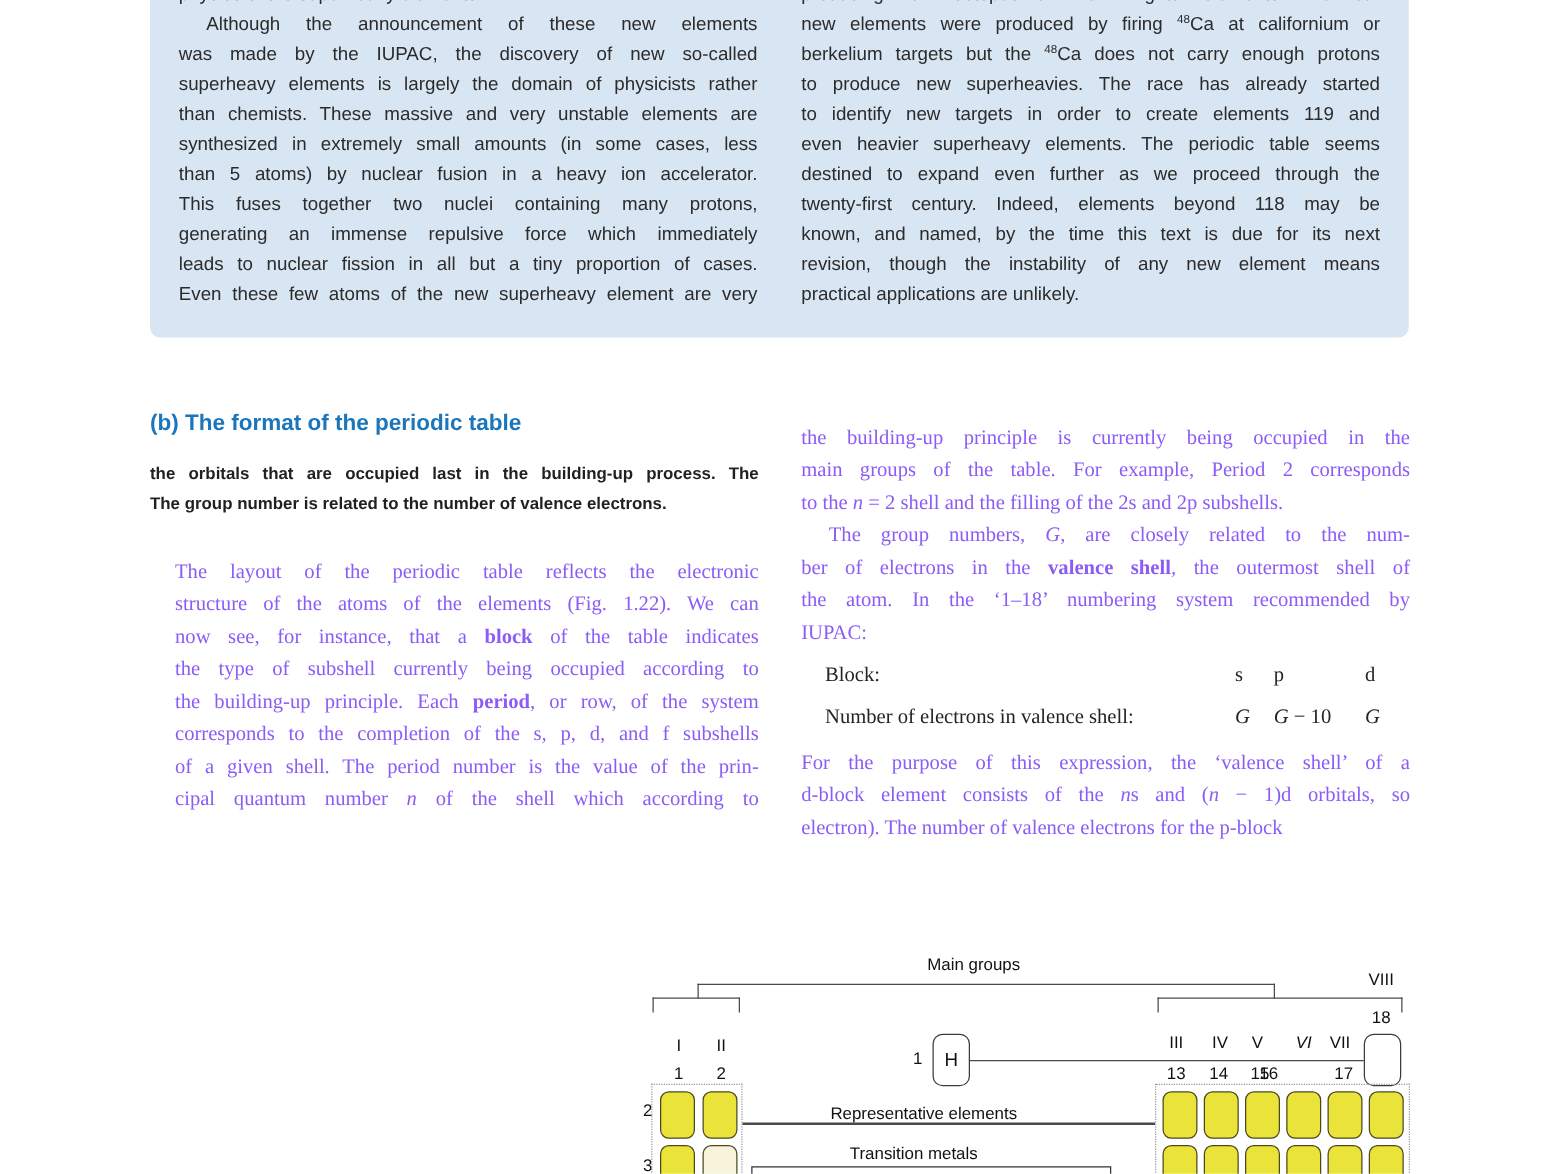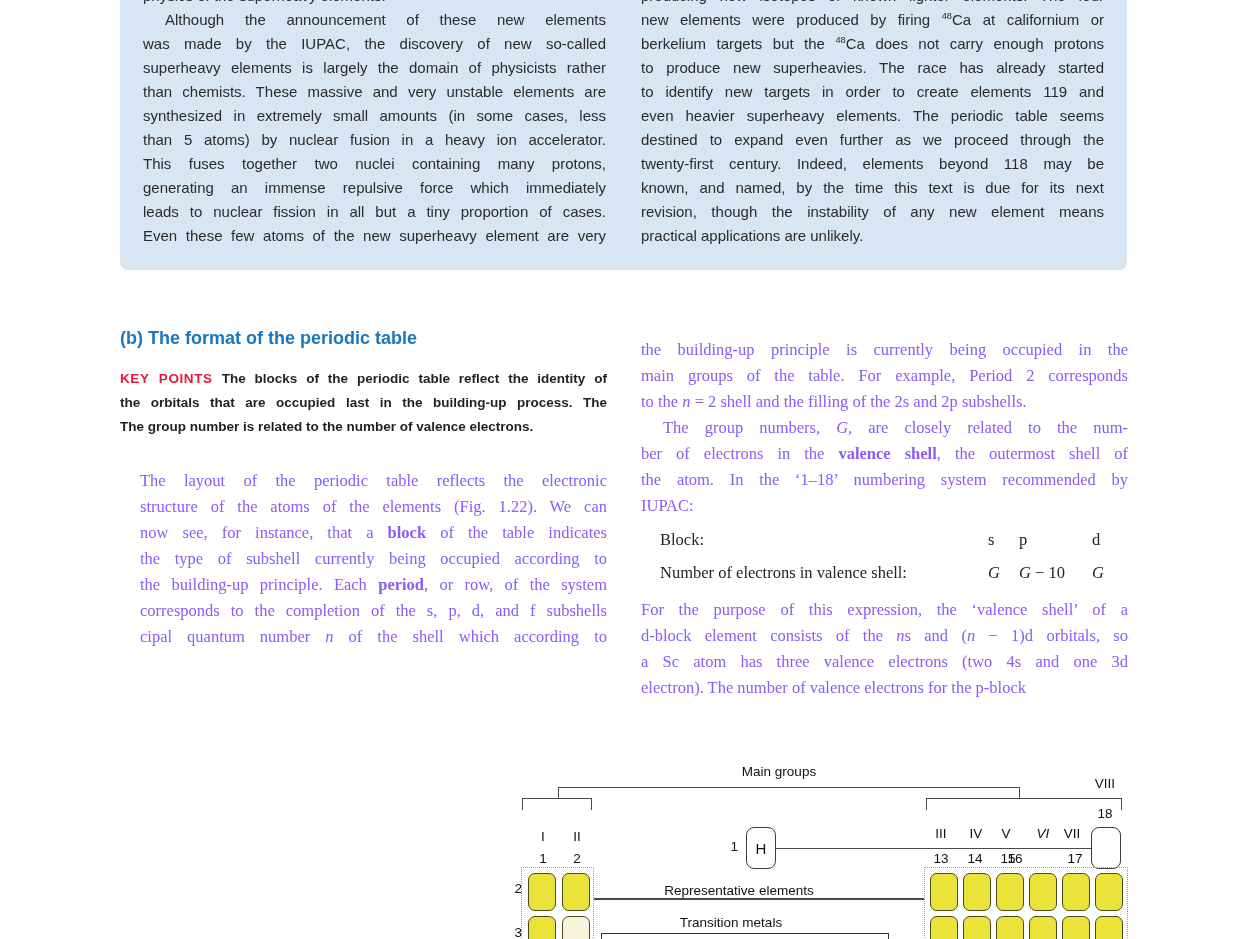--- a/index.html
+++ b/index.html
@@ -80,31 +80,31 @@
         <div class="jline"><span>known, and named, by the time this text is due for its next</span></div>
         <div class="jline"><span>revision, though the instability of any new element means</span></div>
         <div class="jline last"><span>practical applications are unlikely.</span></div>
       </div>
   </div>
 </div>
 
 <div class="col-left">
   <div class="sect-heading">(b) The format of the periodic table</div>
   <div class="keypoints">
-      <div class="jline"><span class="kp">KEY POINTS</span><span>The blocks of the periodic table reflect the identity of</span></div>
       <div class="jline"><span>the orbitals that are occupied last in the building-up process. The</span></div>
       <div class="jline last"><span>The group number is related to the number of valence electrons.</span></div>
     </div>
   <div class="serif-para">
       <div class="jline"><span>The layout of the periodic table reflects the electronic</span></div>
       <div class="jline"><span>structure of the atoms of the elements (Fig. 1.22). We can</span></div>
       <div class="jline"><span>now see, for instance, that a </span><span class="b">block</span><span> of the table indicates</span></div>
       <div class="jline"><span>the type of subshell currently being occupied according to</span></div>
       <div class="jline"><span>the building-up principle. Each </span><span class="b">period</span><span>, or row, of the system</span></div>
       <div class="jline"><span>corresponds to the completion of the s, p, d, and f subshells</span></div>
+      <div class="jline"><span>of a given shell. The period number is the value of the prin-</span></div>
       <div class="jline"><span>cipal quantum number </span><span class="i">n</span><span> of the shell which according to</span></div>
     </div>
 </div>
 
 <div class="col-right">
   <div class="serif-para">
       <div class="jline"><span>the building-up principle is currently being occupied in the</span></div>
       <div class="jline"><span>main groups of the table. For example, Period 2 corresponds</span></div>
       <div class="jline last"><span>to the </span><span class="i">n</span><span> = 2 shell and the filling of the 2s and 2p subshells.</span></div>
     </div>
@@ -126,21 +126,20 @@
       <span>Number of electrons in valence shell:</span>
       <span class="vval c1"><span class="i">G</span></span>
       <span class="vval c2"><span class="i">G</span><span> − 10</span></span>
       <span class="vval c3"><span class="i">G</span></span>
     </div>
   </div>
 
   <div class="serif-para para3">
       <div class="jline"><span>For the purpose of this expression, the ‘valence shell’ of a</span></div>
       <div class="jline"><span>d-block element consists of the </span><span class="i">n</span><span>s and (</span><span class="i">n</span><span> − 1)d orbitals, so</span></div>
-      <div class="jline"><span>a Sc atom has three valence electrons (two 4s and one 3d</span></div>
       <div class="jline last"><span>electron). The number of valence electrons for the p-block</span></div>
     </div>
 </div>
 
 <div class="fig">
 
   <div class="flabel" style="left:689px;top:764px;width:180px;">Main groups</div>
   <div class="flabel" style="left:1085px;top:776px;width:40px;">VIII</div>
   <div class="flabel" style="left:1090px;top:806px;width:30px;">18</div>
 

